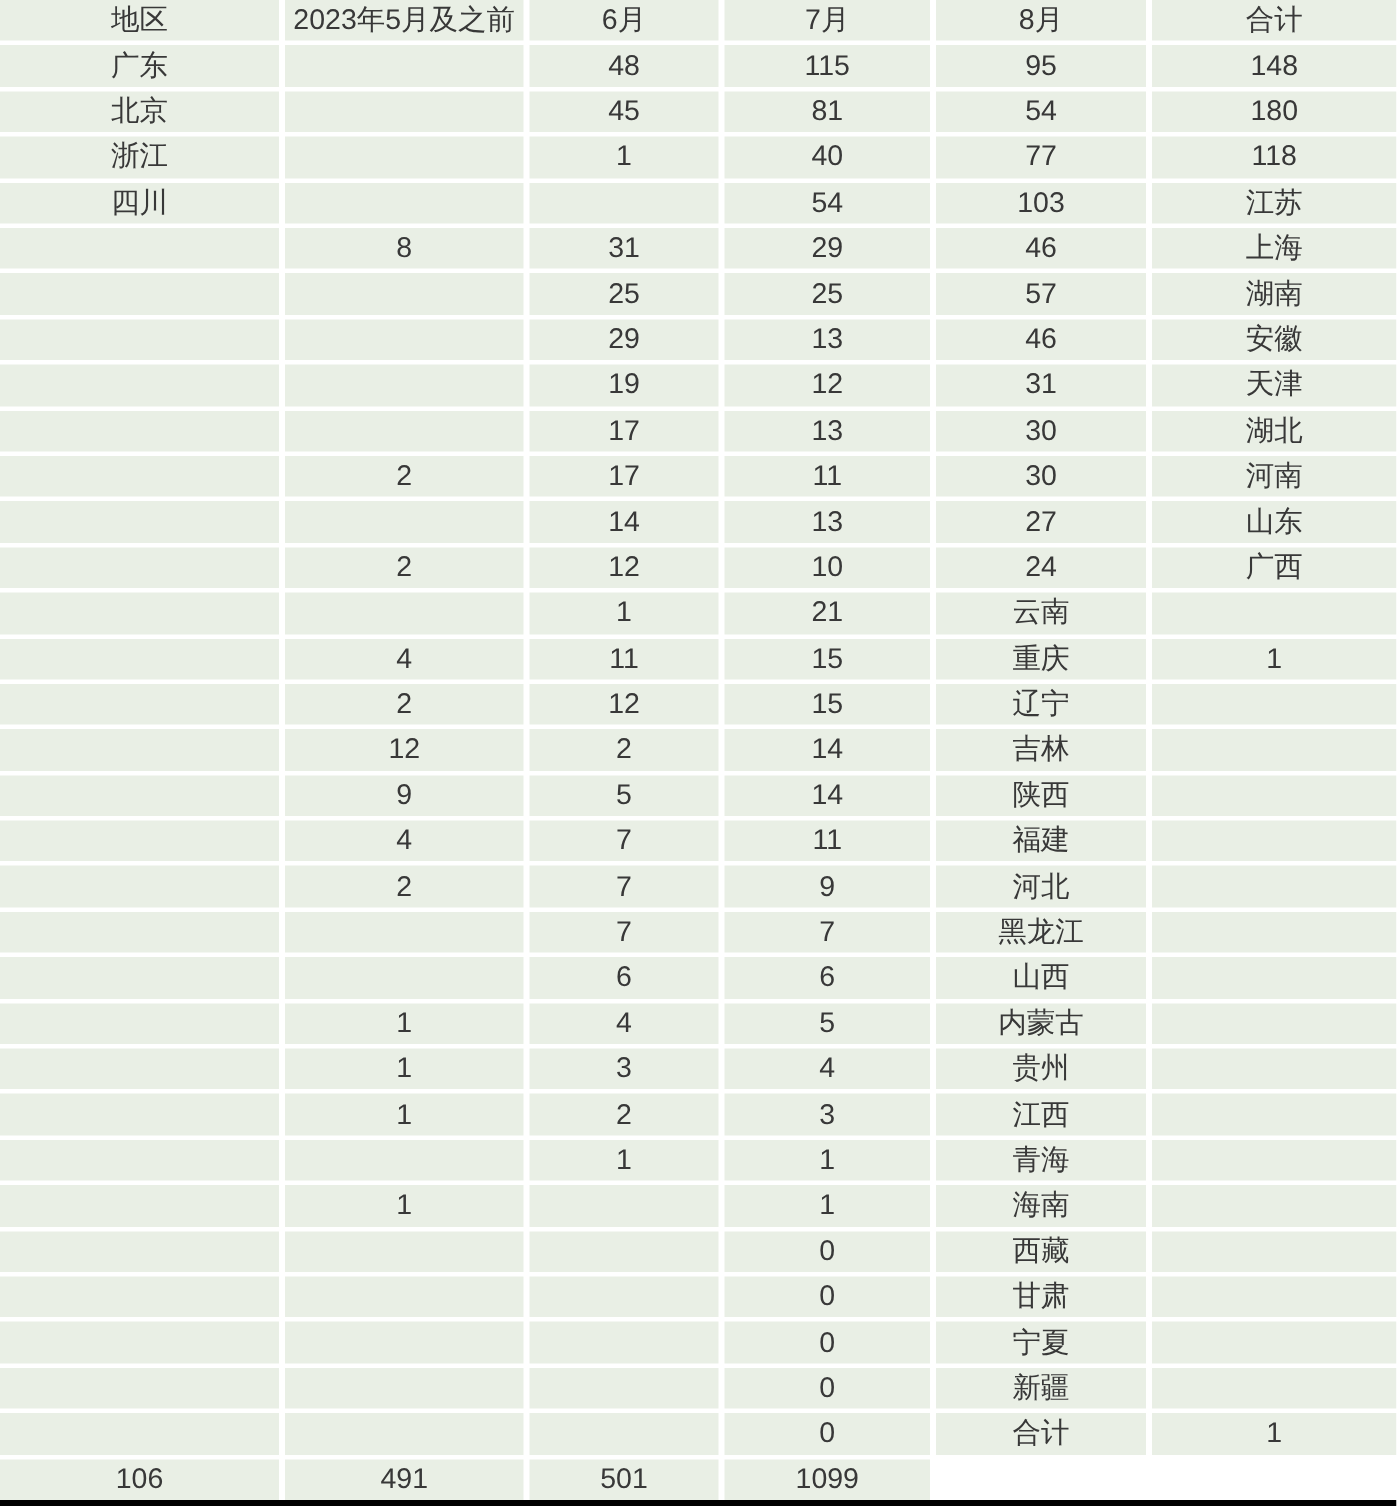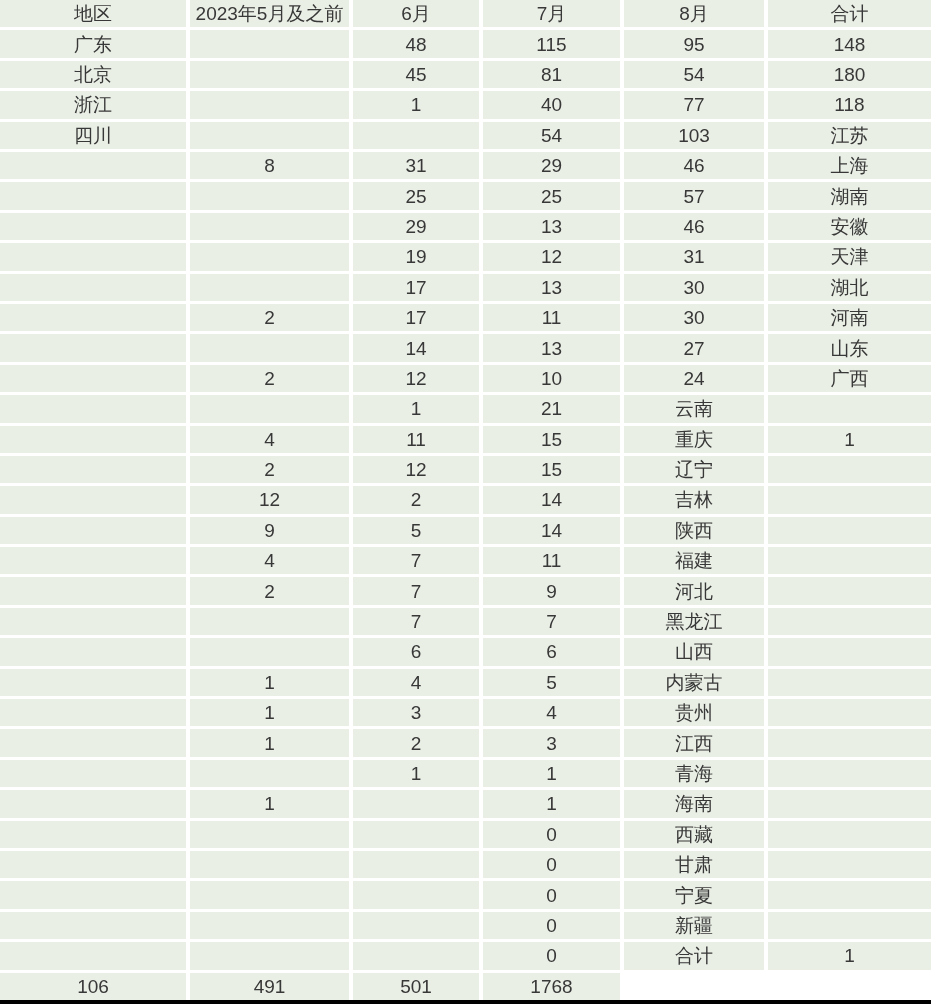--- a/index.html
+++ b/index.html
@@ -236,16 +236,16 @@
       <div class="cell"></div>
       <div class="cell"></div>
       <div class="cell"></div>
       <div class="cell"></div>
       <div class="cell">0</div>
       <div class="cell">合计</div>
       <div class="cell">1</div>
       <div class="cell">106</div>
       <div class="cell">491</div>
       <div class="cell">501</div>
-      <div class="cell">1768</div>
+      <div class="cell">1099</div>
     </div>
   <div class="bottom-bar"></div>
 </div>
 
 </body></html>

